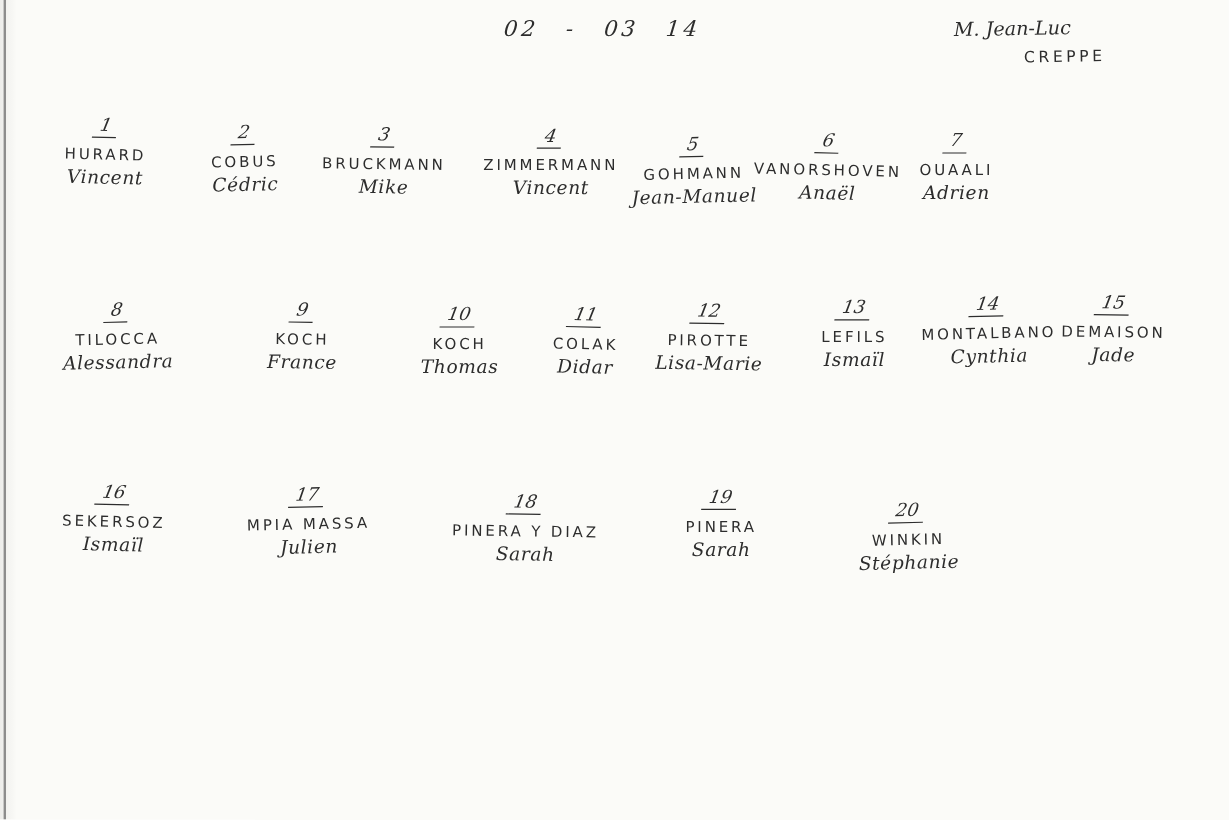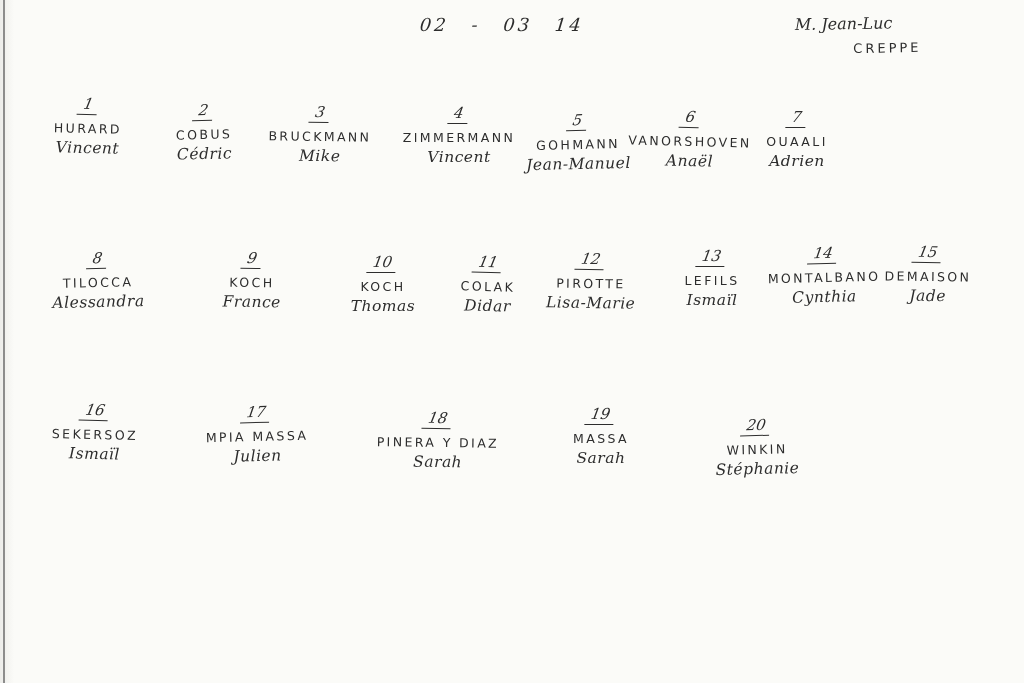--- a/index.html
+++ b/index.html
@@ -166,21 +166,21 @@
     <span class="last">MPIA MASSA</span>
     <span class="first">Julien</span>
   </div>
   <div class="seat" style="left:368px;top:408px">
     <span class="num">18</span>
     <span class="last">PINERA Y DIAZ</span>
     <span class="first">Sarah</span>
   </div>
   <div class="seat" style="left:531px;top:404px">
     <span class="num">19</span>
-    <span class="last">MASSA</span>
+    <span class="last">PINERA</span>
     <span class="first">Sarah</span>
   </div>
   <div class="seat" style="left:687px;top:415px">
     <span class="num">20</span>
     <span class="last">WINKIN</span>
     <span class="first">Stéphanie</span>
   </div>
 </div>
 
 </body></html>

